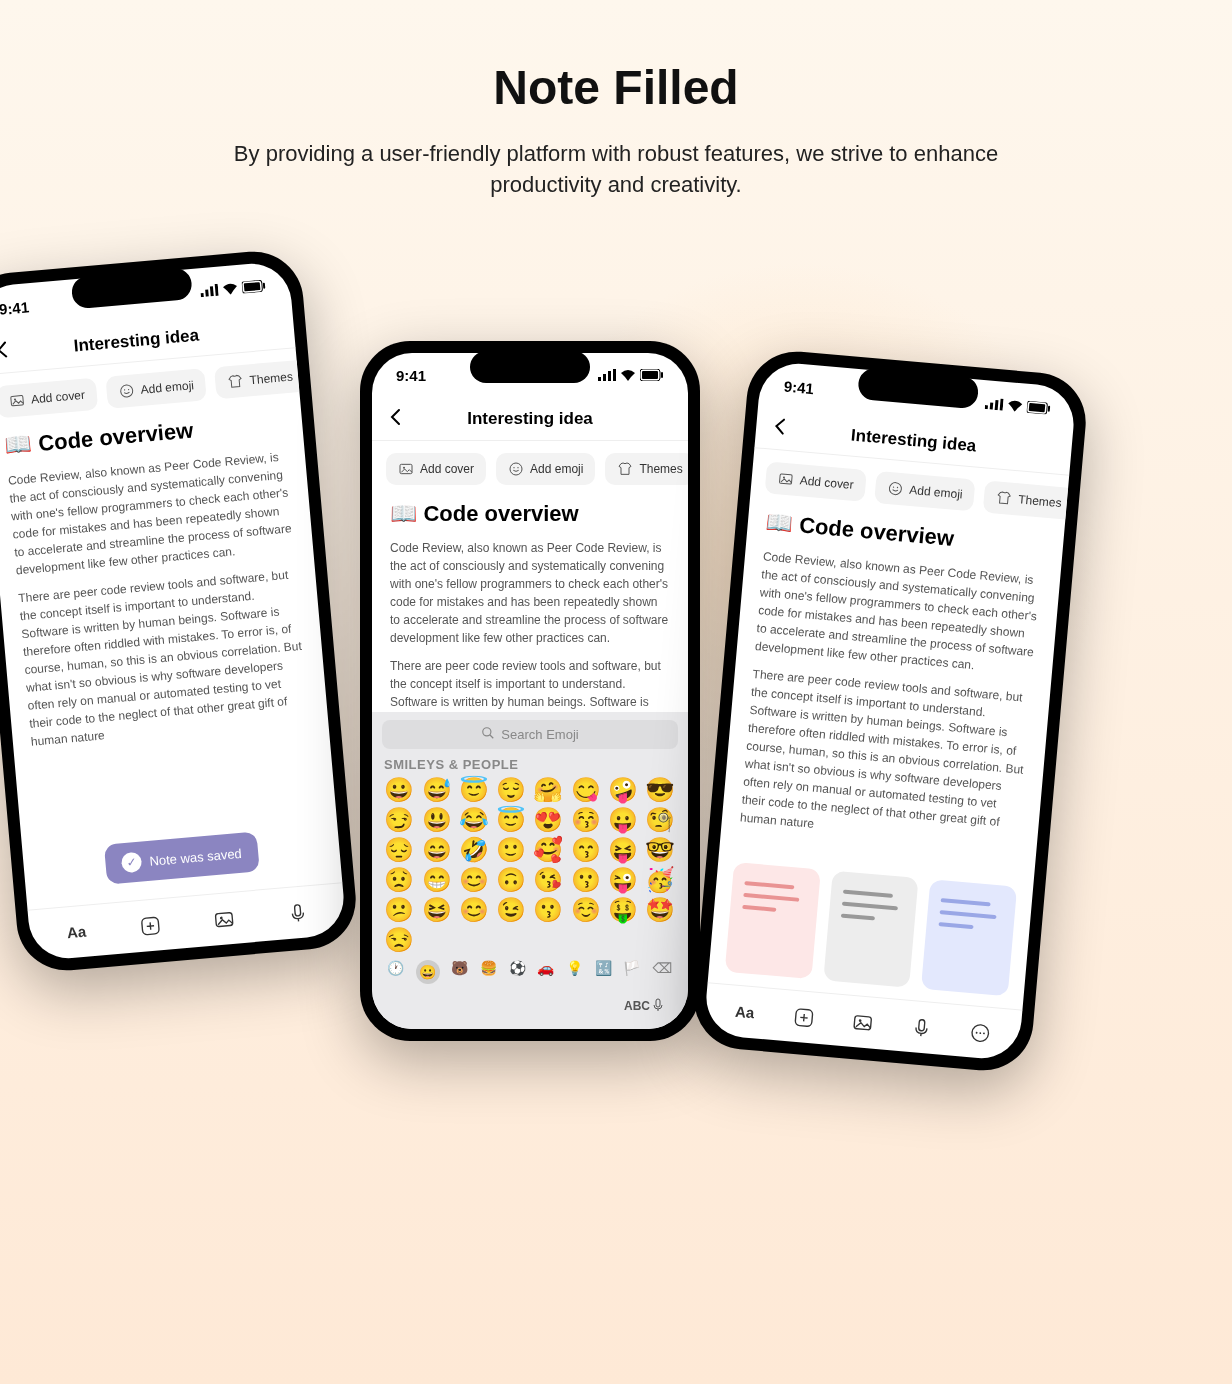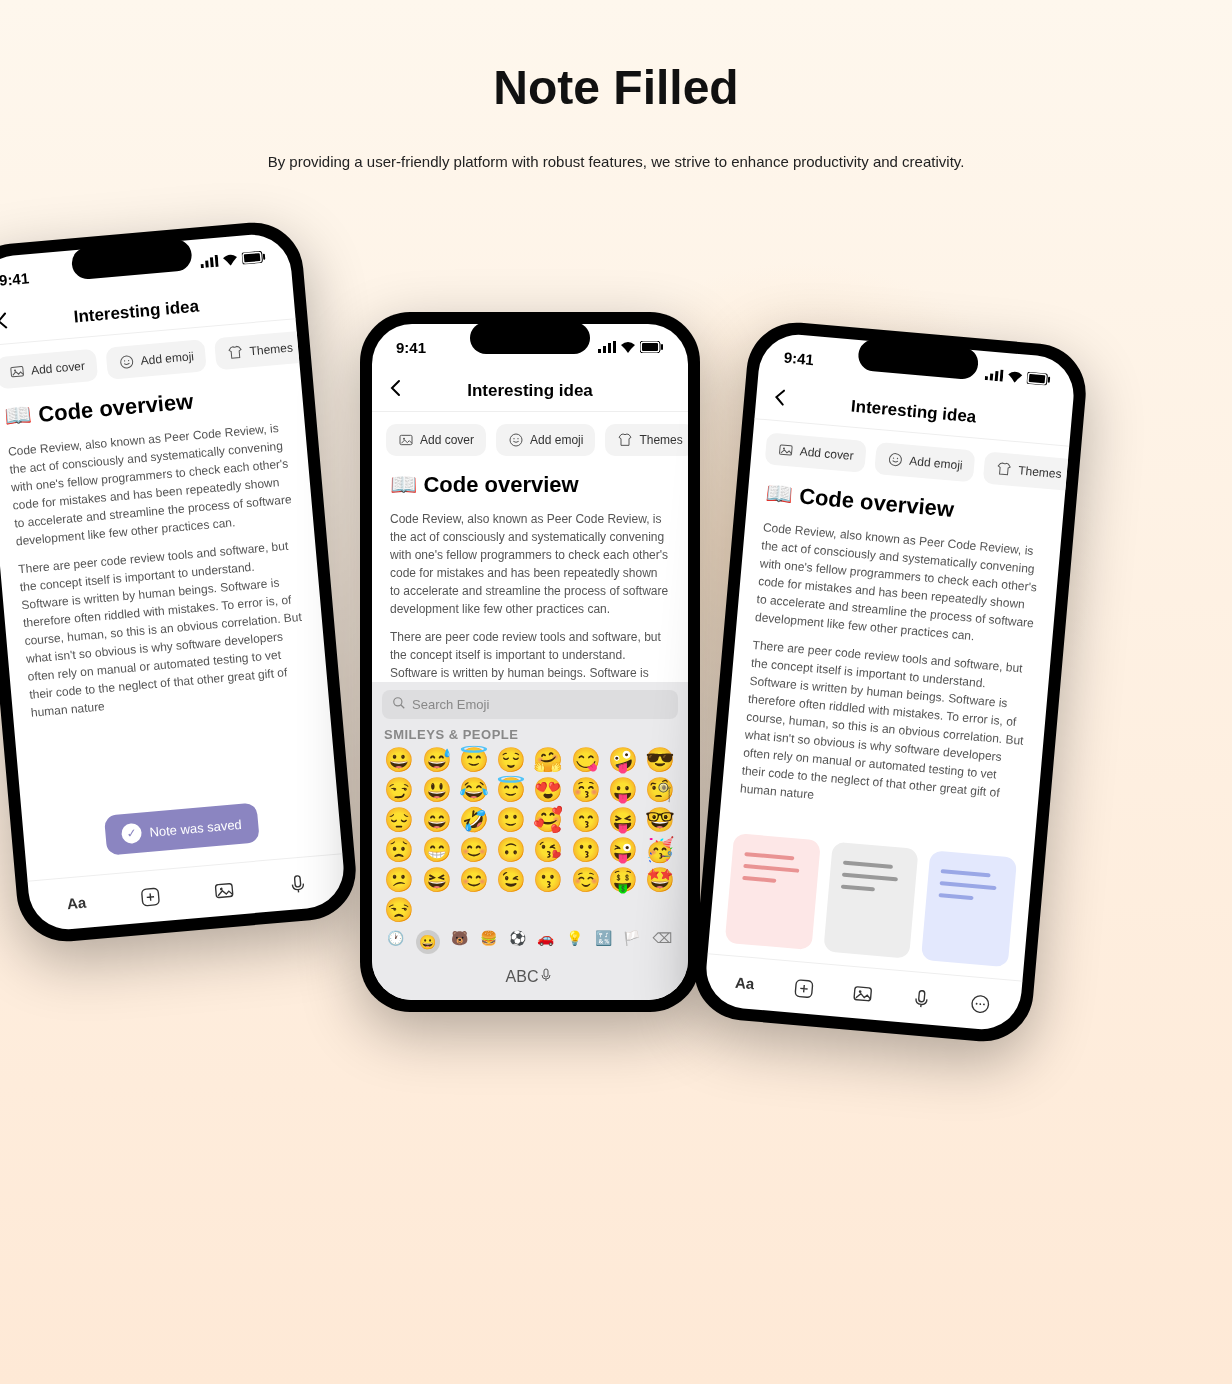--- a/index.html
+++ b/index.html
@@ -23,24 +23,24 @@
 .hero {
   text-align: center;
   padding-top: 60px;
   position: relative;
   z-index: 2;
 }
 .hero h1 {
   font-size: 48px;
   font-weight: 800;
   color: #111;
-  margin-bottom: 36px;
+  margin-bottom: 24px;
 }
 .hero p {
-  font-size: 15px;
+  font-size: 22px;
   color: #222;
   max-width: 820px;
   margin: 0 auto;
   line-height: 1.4;
 }
 .phones { position: relative; margin-top: 40px; z-index: 2; }
 .phone {
   position: absolute;
   width: 340px;
   height: 700px;
@@ -147,20 +147,21 @@
 }
 .emoji-search {
   background: #DDDDDF;
   border-radius: 8px;
   padding: 6px 10px;
   font-size: 13px;
   color: #888;
   display: flex;
   align-items: center;
   gap: 6px;
+  justify-content: center;
 }
 .emoji-cat {
   font-size: 13px;
   font-weight: 700;
   color: #888;
   padding: 8px 2px 4px;
   letter-spacing: 0.5px;
 }
 .emoji-grid {
   display: grid;
@@ -178,25 +179,25 @@
 }
 .emoji-tabs span { cursor: pointer; }
 .emoji-tabs .active {
   background: #ccc;
   border-radius: 50%;
   width: 24px; height: 24px;
   display: flex; align-items: center; justify-content: center;
 }
 .kb-bottom {
   display: flex;
-  justify-content: center;
+  justify-content: flex-end;
   align-items: center;
   padding: 6px 12px;
-  font-size: 16px;
-  font-weight: 400;
+  font-size: 12px;
+  font-weight: 700;
   color: #555;
 }
 .theme-cards {
   display: flex;
   gap: 12px;
   padding: 0 16px 12px;
 }
 .theme-card {
   flex: 1;
   height: 110px;

